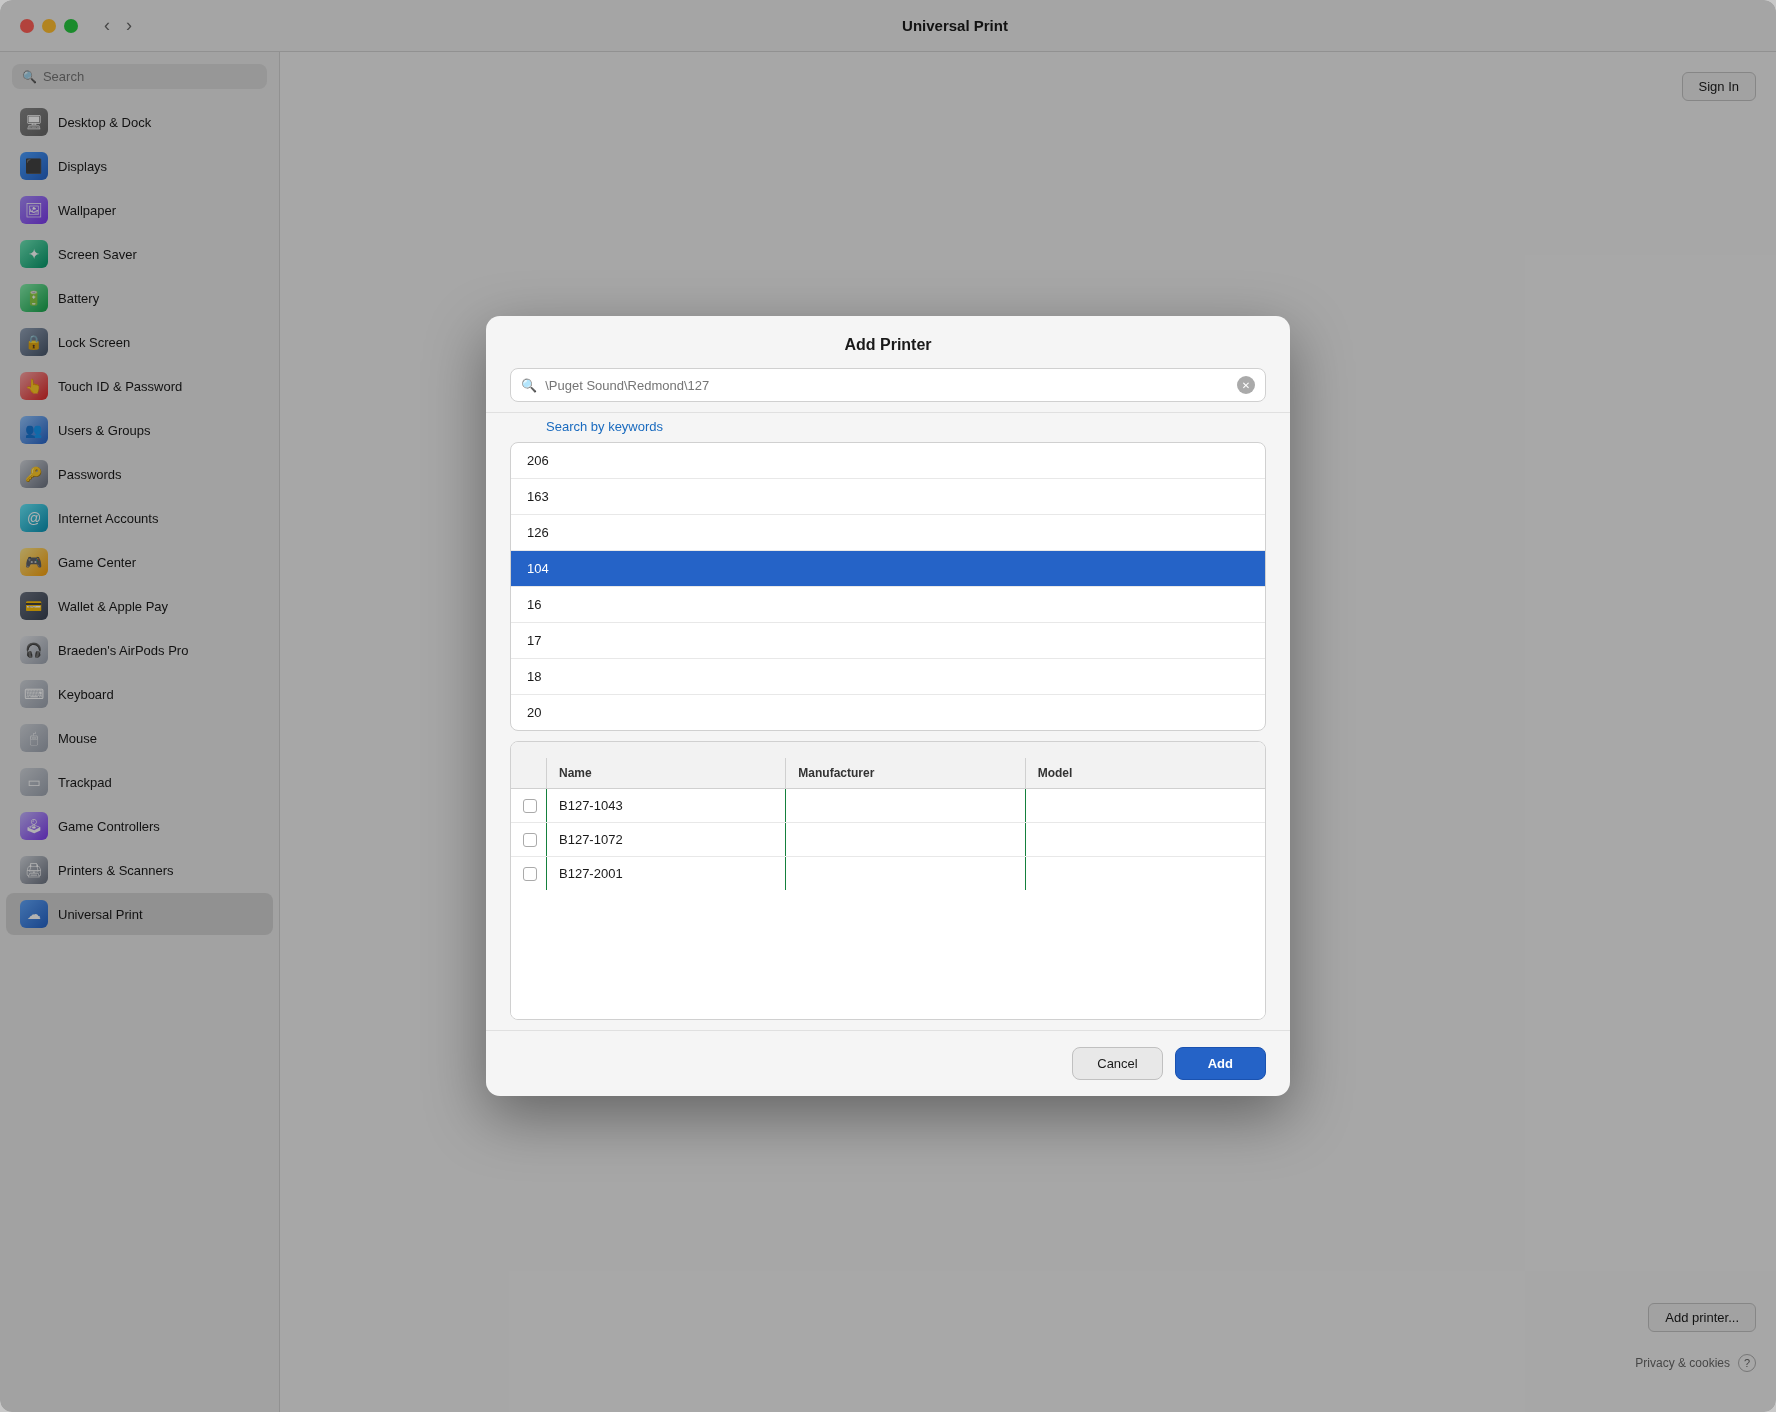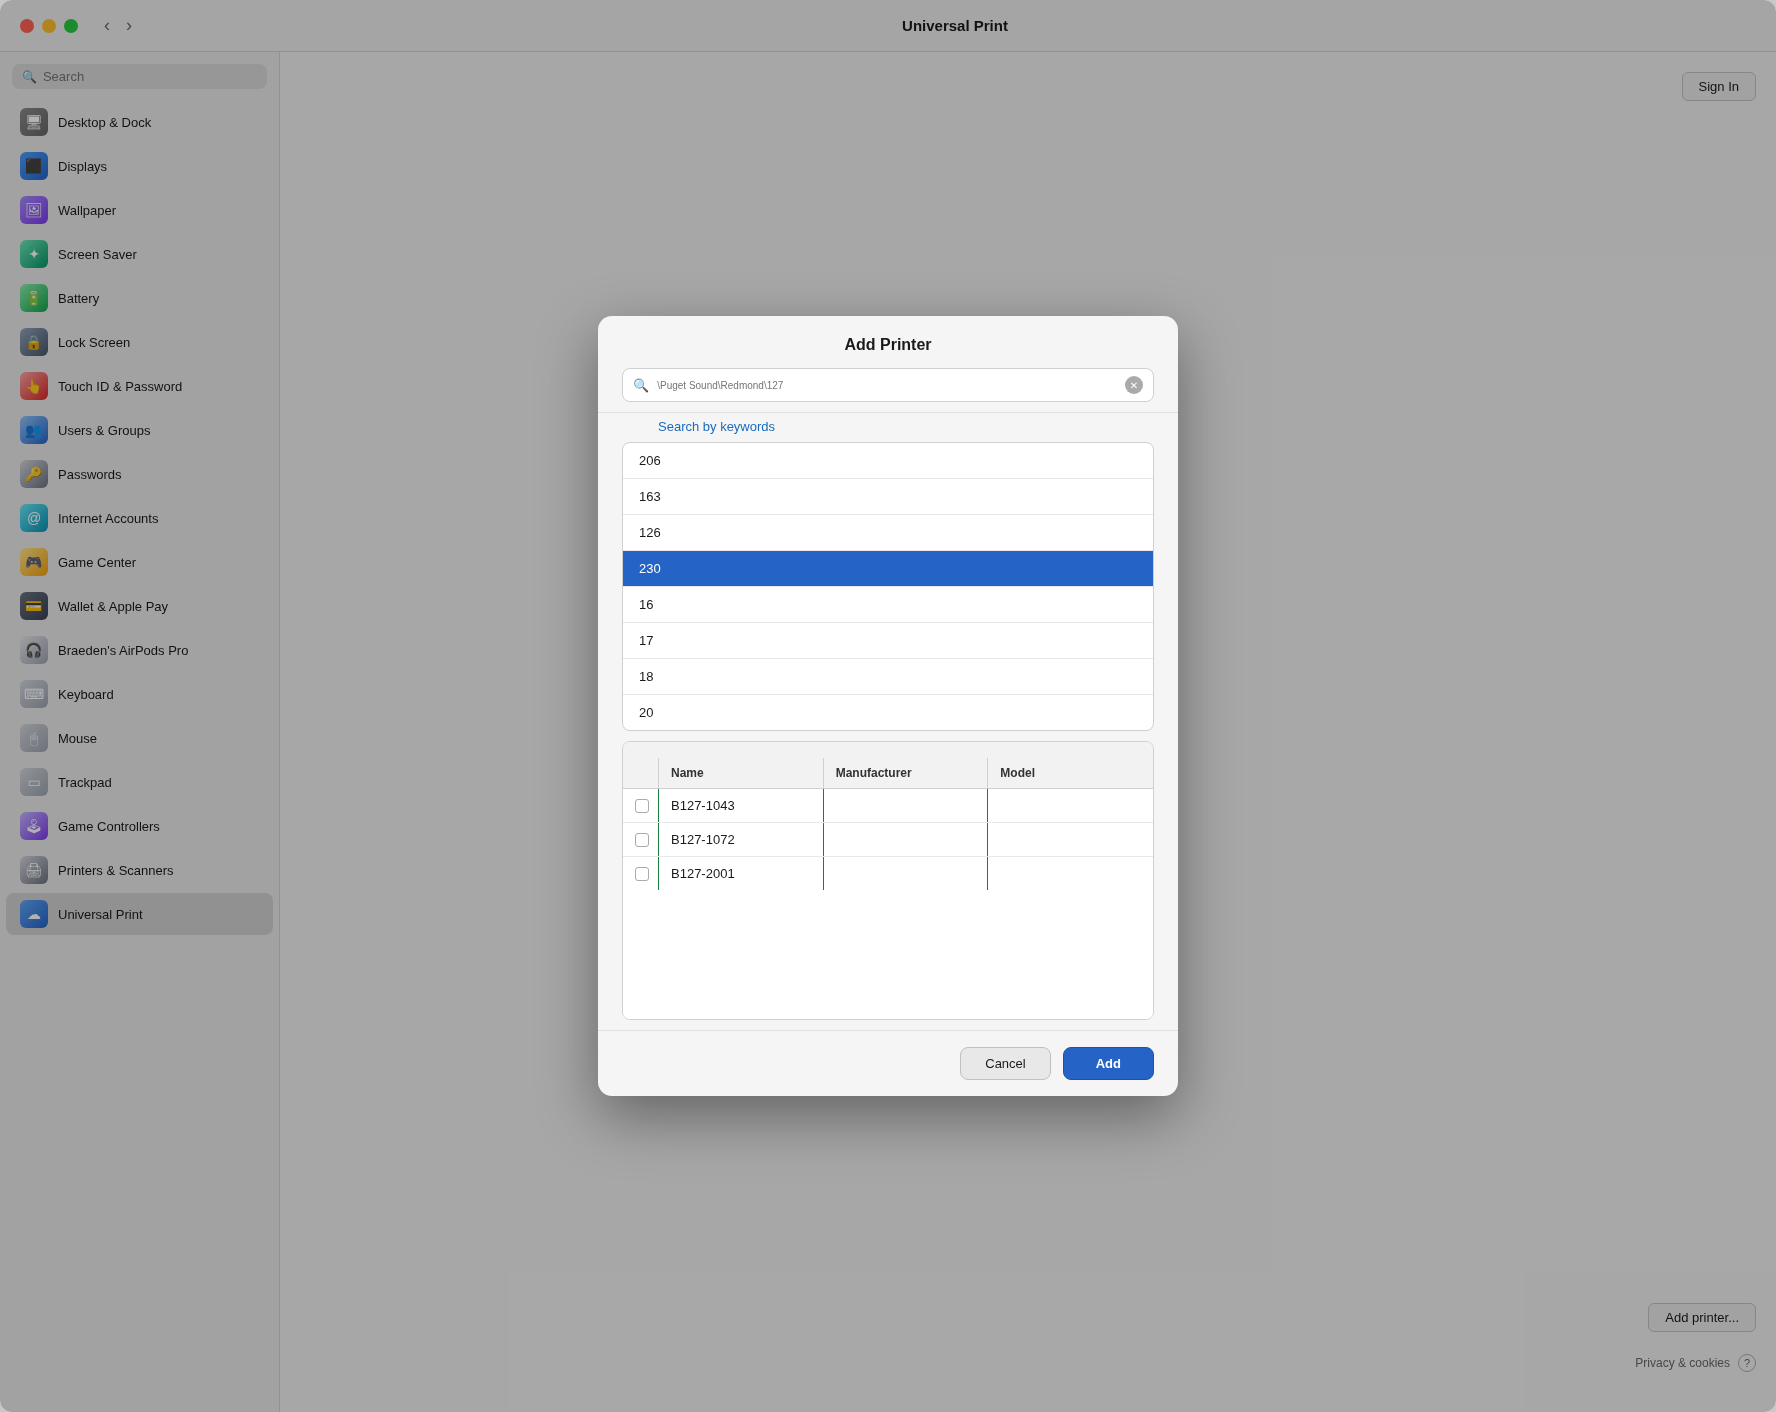--- a/index.html
+++ b/index.html
@@ -208,21 +208,21 @@
       display: flex;
       align-items: center;
       justify-content: center;
       z-index: 100;
     }
 
     
     .modal {
       background: #f5f5f5;
       border-radius: 14px;
-      width: 580px;
+      width: 804px;
       max-height: 780px;
       box-shadow: 0 20px 60px rgba(0,0,0,0.4);
       display: flex;
       flex-direction: column;
       overflow: hidden;
     }
 
     .modal-header {
       padding: 20px 24px 14px;
       text-align: center;
@@ -249,21 +249,21 @@
       background: white;
       border: 1px solid #d0d0d0;
       border-radius: 8px;
       padding: 7px 10px;
       gap: 8px;
     }
 
     .modal-search-box input {
       border: none;
       background: transparent;
-      font-size: 10px;
+      font-size: 13px;
       color: #555;
       outline: none;
       flex: 1;
     }
 
     .clear-btn {
       background: none;
       border: none;
       cursor: pointer;
       color: #999;
@@ -597,21 +597,21 @@
         </div>
       </div>
 
       <div class="search-by-keywords">Search by keywords</div>
 
       <div class="printer-list-scroll">
         <div class="printer-list" id="printer-list">
         <div class="printer-list-item">206</div>
             <div class="printer-list-item">163</div>
             <div class="printer-list-item">126</div>
-            <div class="printer-list-item selected">230</div>
+            <div class="printer-list-item selected">104</div>
             <div class="printer-list-item">16</div>
             <div class="printer-list-item">17</div>
             <div class="printer-list-item">18</div>
             <div class="printer-list-item">20</div>
           </div>
       </div>
 
       <div class="results-table">
         <div class="results-table-header">
           <div class="table-header-cell"></div>

